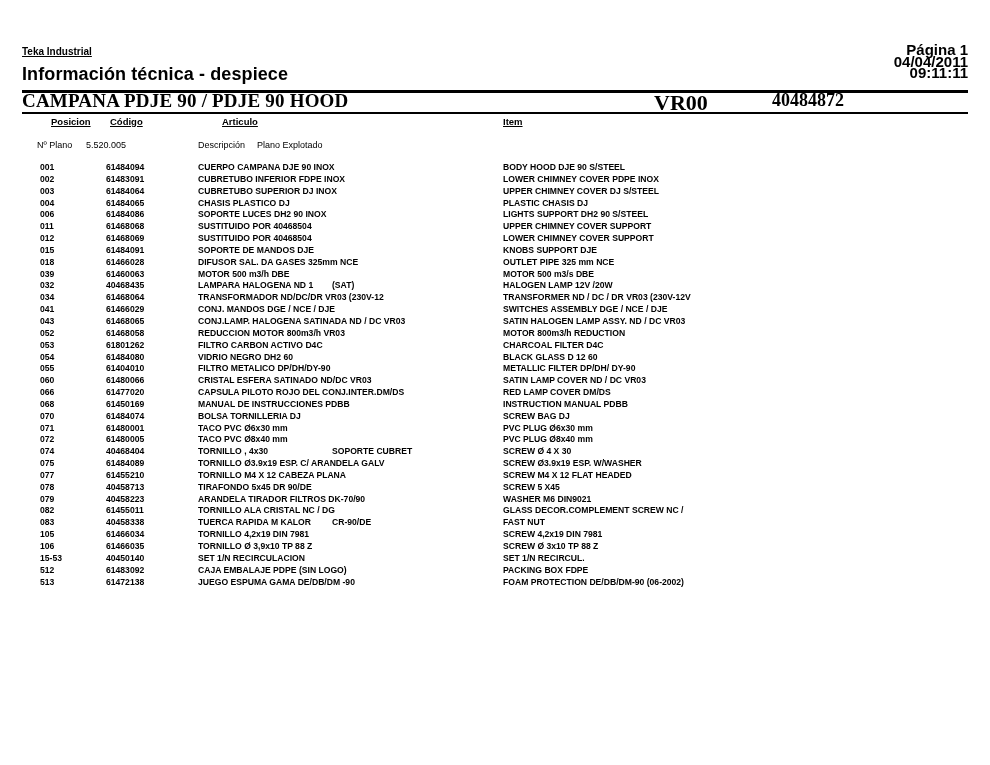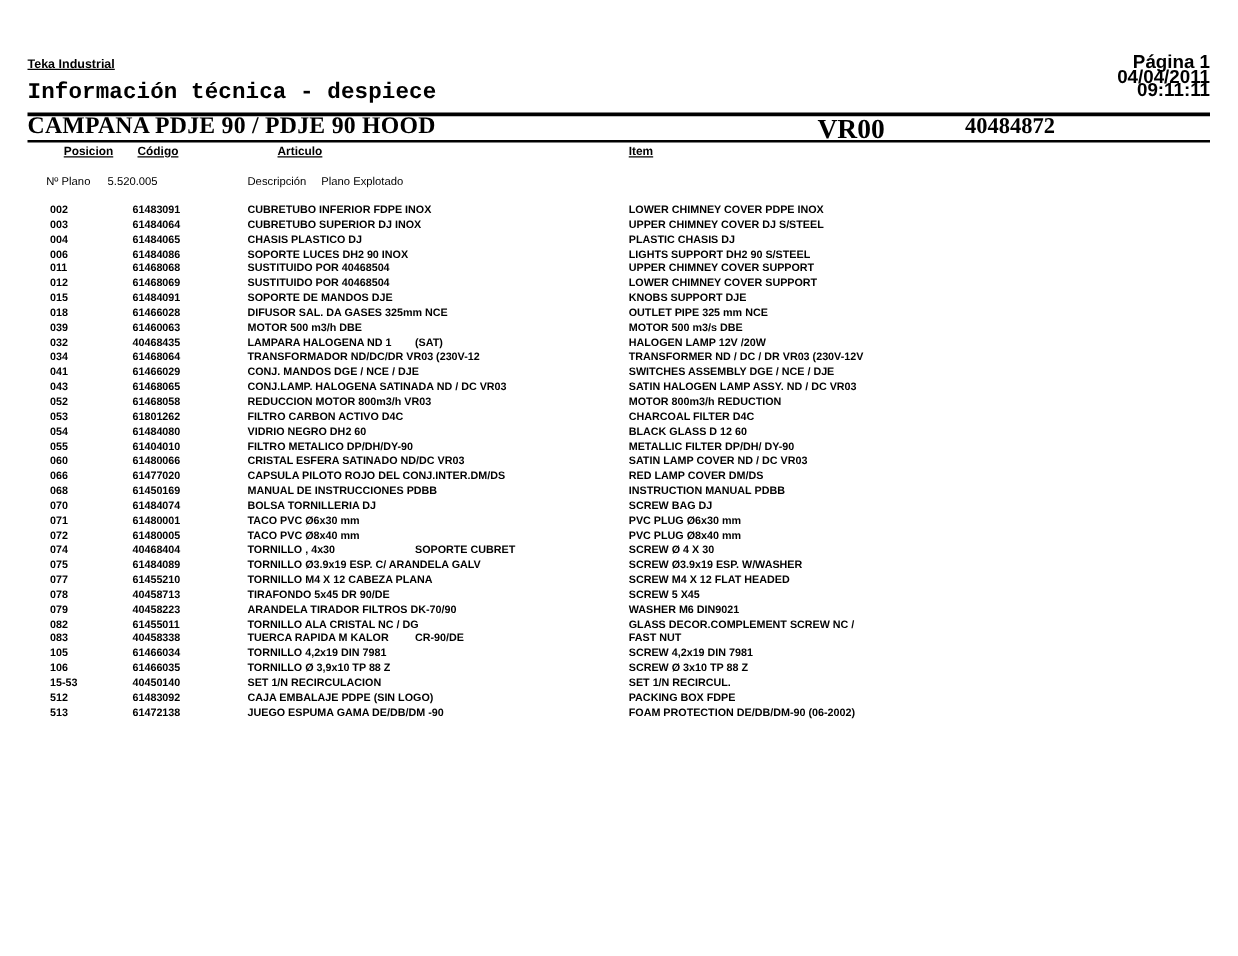--- a/index.html
+++ b/index.html
@@ -43,21 +43,20 @@
     white-space: nowrap;
   }
   .doc-title {
     position: absolute;
     left: 0;
     top: 18px;
     font-size: 18px;
     font-weight: bold;
     white-space: nowrap;
     letter-spacing: 0.1px;
-    font-family: Liberation Mono, monospace;
   }
   .meta {
     position: absolute;
     right: 0;
     top: -2px;
     text-align: right;
     font-size: 15px;
     font-weight: bold;
     line-height: 11.5px;
   }
@@ -214,20 +213,26 @@
 
   <div class="plan-line">
     <span class="pl-label">Nº Plano</span>
     <span class="pl-value">5.520.005</span>
     <span class="pl-desc">Descripción</span>
     <span class="pl-desc2">Plano Explotado</span>
   </div>
 
   <div class="rows" id="rows-container">
       <div class="row">
+        <span class="c-pos">001</span>
+        <span class="c-cod">61484094</span>
+        <span class="c-art">CUERPO CAMPANA DJE 90 INOX</span>
+        <span class="c-item">BODY HOOD DJE 90 S/STEEL</span>
+      </div>
+      <div class="row">
         <span class="c-pos">002</span>
         <span class="c-cod">61483091</span>
         <span class="c-art">CUBRETUBO INFERIOR FDPE INOX</span>
         <span class="c-item">LOWER CHIMNEY COVER PDPE INOX</span>
       </div>
       <div class="row">
         <span class="c-pos">003</span>
         <span class="c-cod">61484064</span>
         <span class="c-art">CUBRETUBO SUPERIOR DJ INOX</span>
         <span class="c-item">UPPER CHIMNEY COVER DJ S/STEEL</span>

